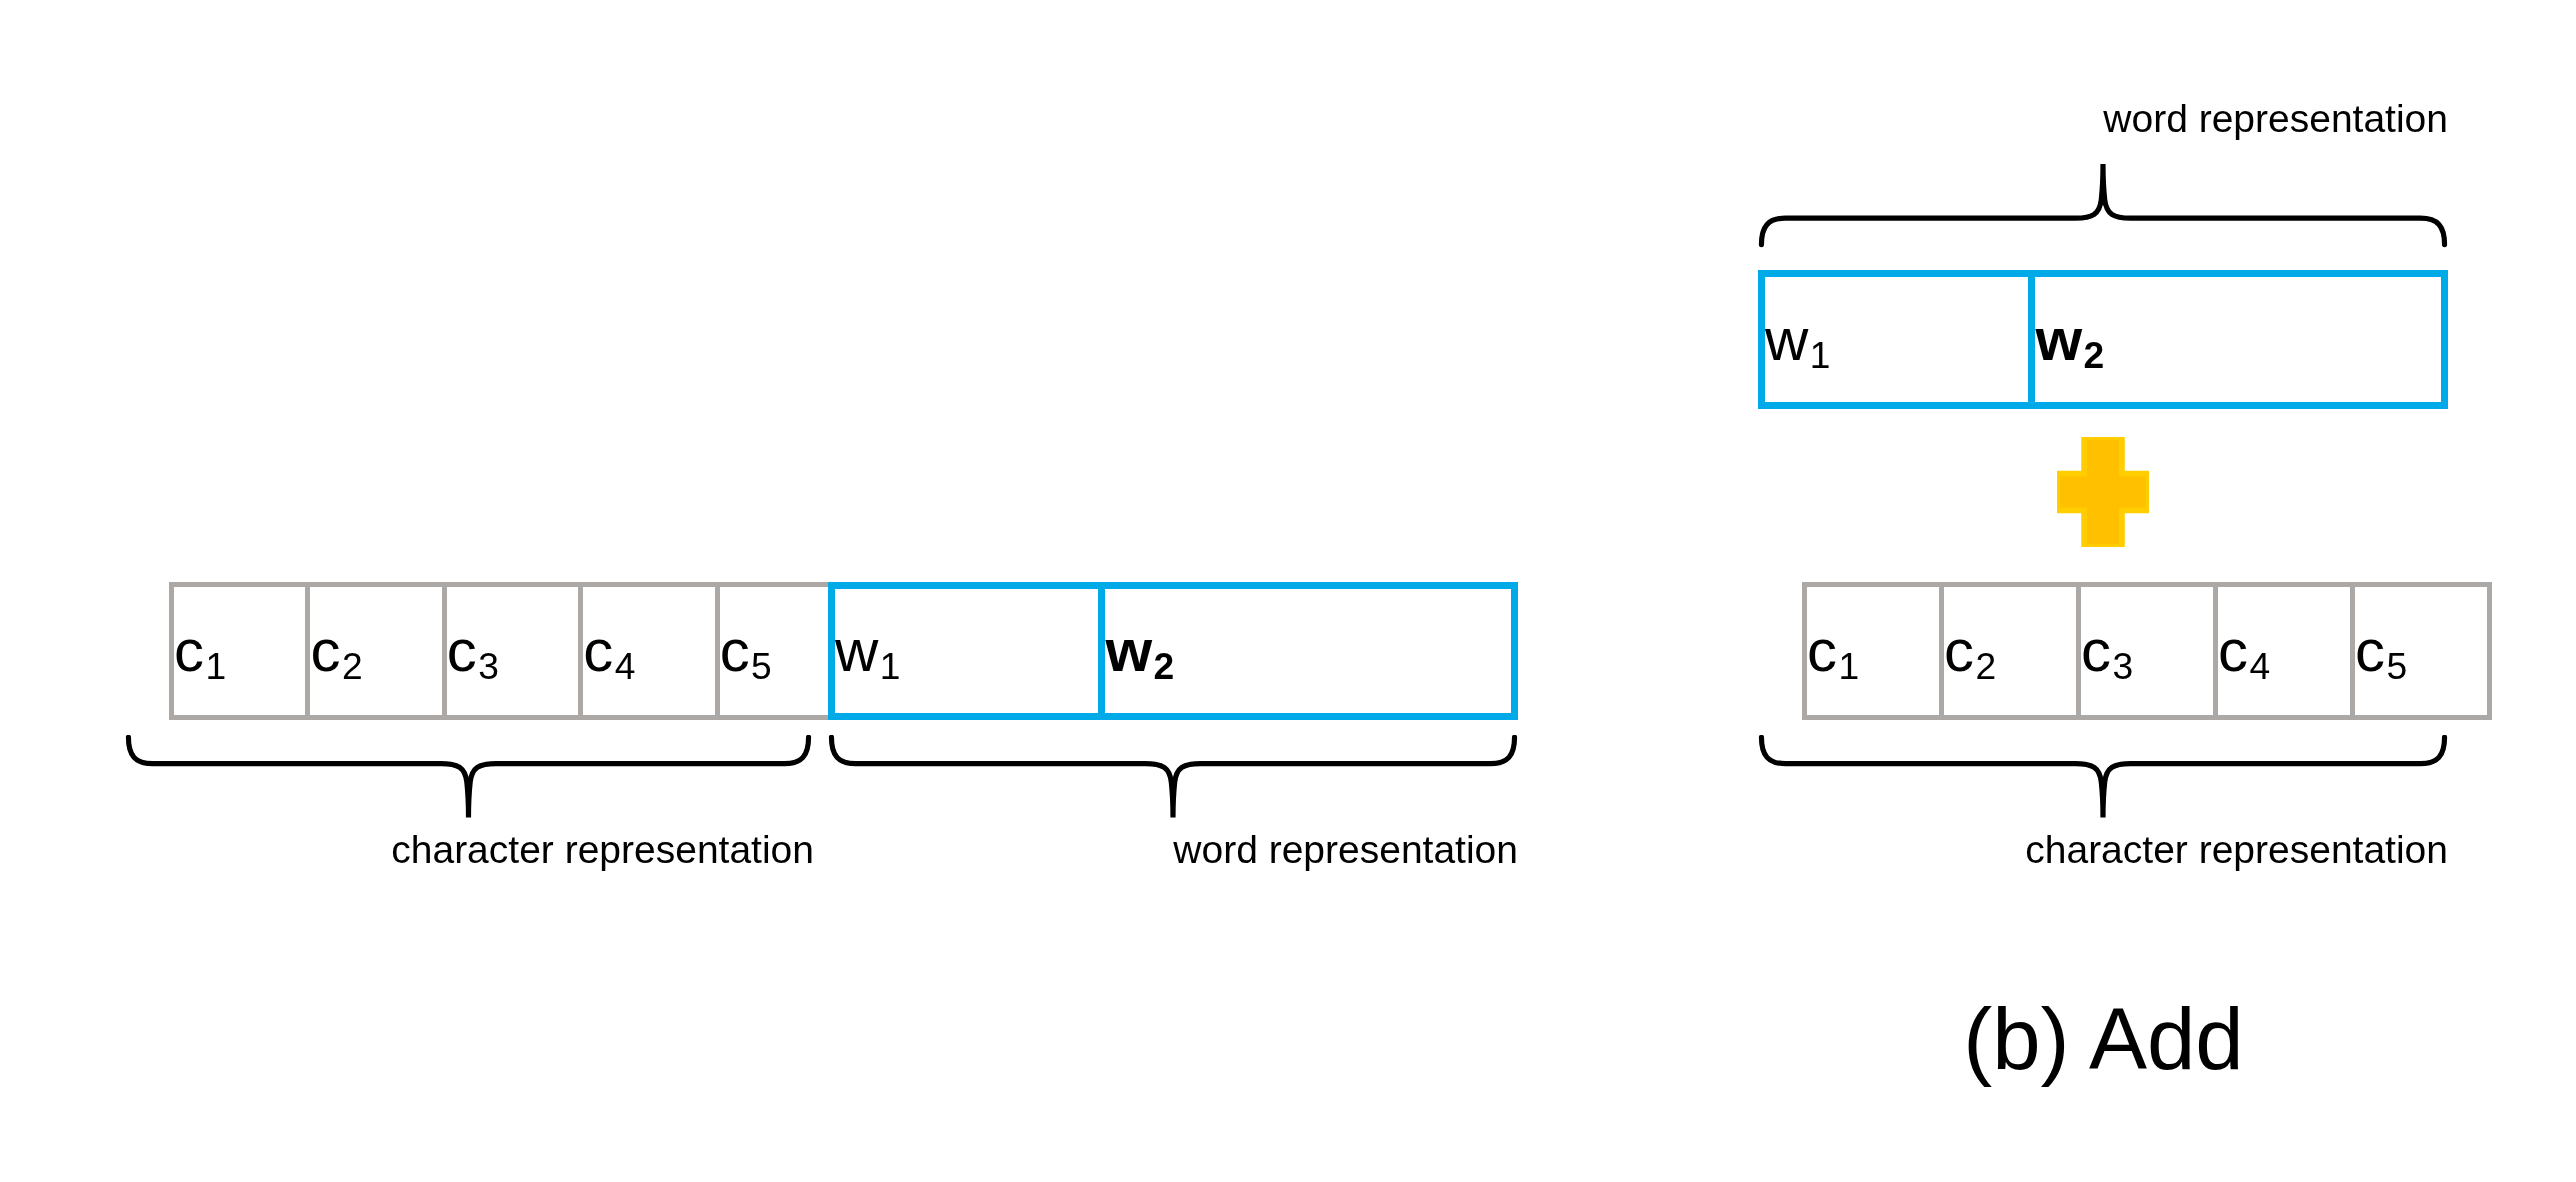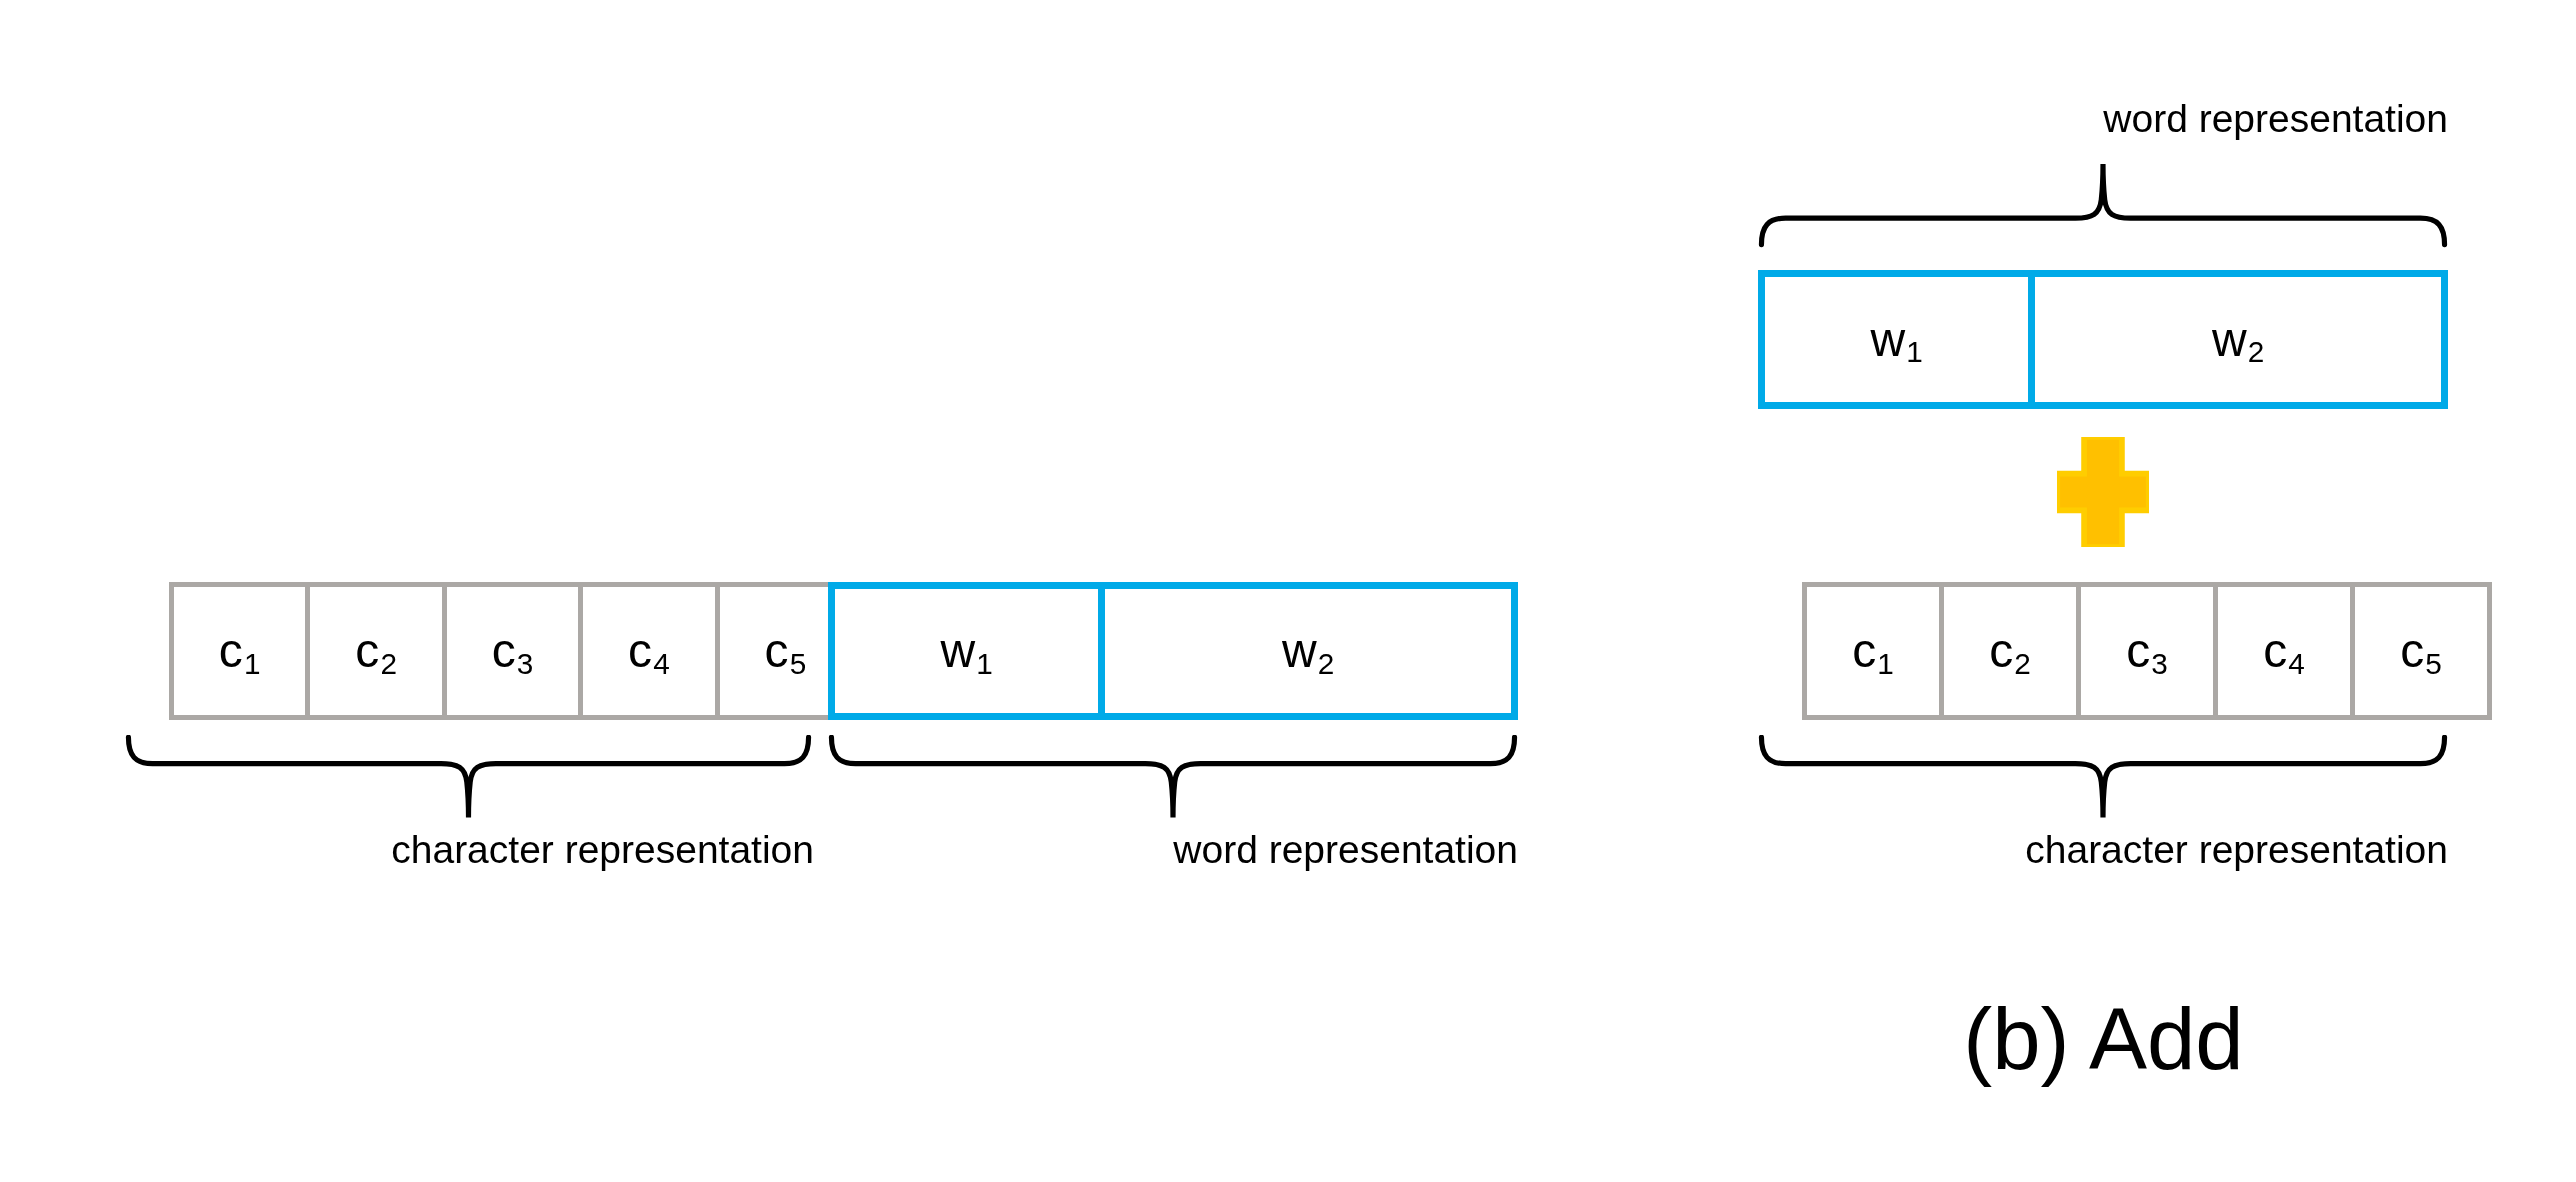--- a/index.html
+++ b/index.html
@@ -11,30 +11,30 @@
     color:#000;
     overflow:hidden;
   }
   .abs { position:absolute; }
 
   
   .cellrow { display:flex; box-sizing:border-box; background:#fff; }
   .cellrow.gray { border:5.8px solid #ABA8A5;margin-left:44px; }
   .cellrow.blue { border:7px solid #00AAE8; }
   .cell {
-    display:flex; align-items:center; justify-content:center;
+    display:flex; align-items:center; justify-content:flex-start;
     box-sizing:border-box;
-    font-size:48px; line-height:1;
+    font-size:60px; line-height:1;
   }
   .gray .cell { border-right:5.8px solid #ABA8A5; }
   .blue .cell { border-right:7px solid #00AAE8; }
   .gray .cell:last-child, .blue .cell:last-child { border-right:none; }
   .cell.eq { flex:1 1 0; }
   .cell.w1 { flex:0 0 40%; }
-  .cell.w2 { flex:1 1 0; }
+  .cell.w2 { flex:1 1 0;font-weight:bold; }
   .sub { font-size:0.62em; position:relative; top:0.22em; margin-left:0.04em; }
 
   
   .brace-label {
     font-size:39px; line-height:1; text-align:right; white-space:nowrap;
   }
   .caption {
     font-size:87px; line-height:1; text-align:center; white-space:nowrap;
   }
 

